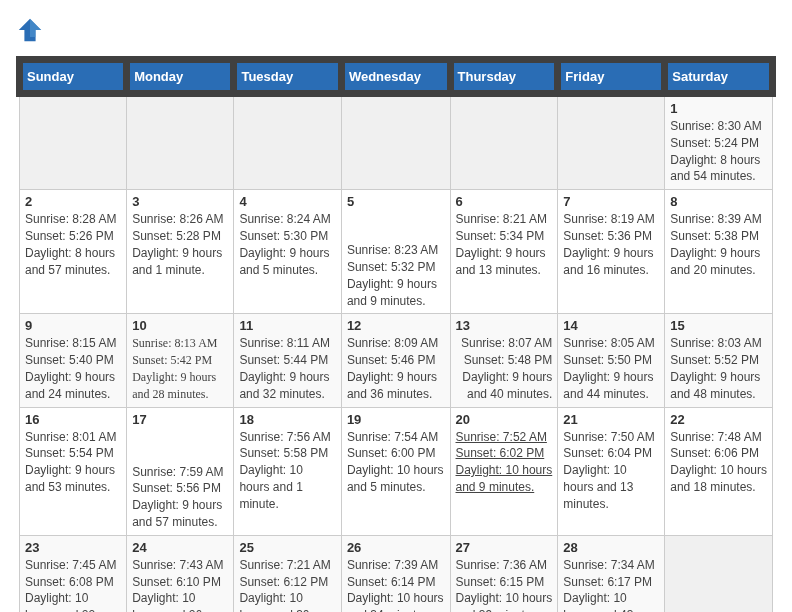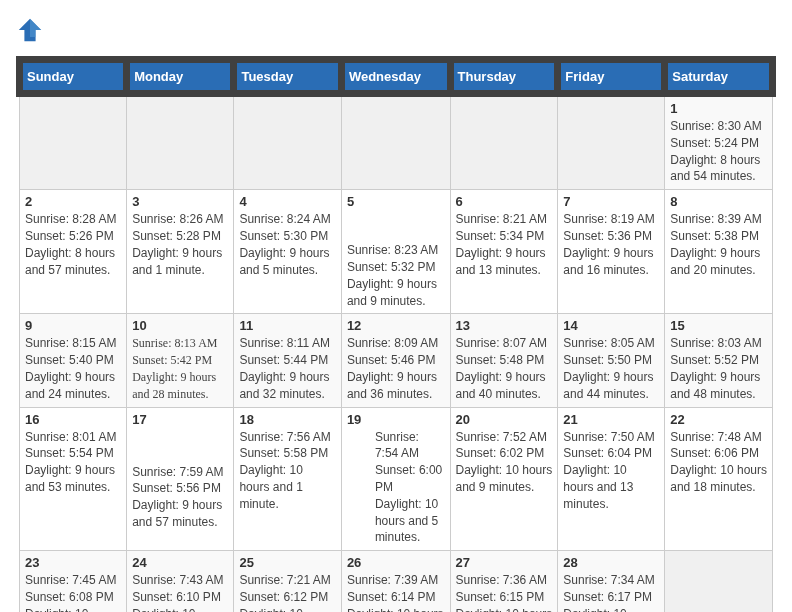--- a/index.html
+++ b/index.html
@@ -201,21 +201,21 @@
 Daylight: 9 hours and 32 minutes.</div>
         </td>
         <td>
           <div class="day-number">12</div>
           <div class="day-detail" style="white-space: pre-line;">Sunrise: 8:09 AM
 Sunset: 5:46 PM
 Daylight: 9 hours and 36 minutes.</div>
         </td>
         <td>
           <div class="day-number">13</div>
-          <div class="day-detail" style="white-space: pre-line;">Sunrise: 8:07 AM
+          <div class="day-detail" style="white-space: pre-line; text-align: right;">Sunrise: 8:07 AM
 Sunset: 5:48 PM
 Daylight: 9 hours and 40 minutes.</div>
         </td>
         <td>
           <div class="day-number">14</div>
           <div class="day-detail" style="white-space: pre-line;">Sunrise: 8:05 AM
 Sunset: 5:50 PM
 Daylight: 9 hours and 44 minutes.</div>
         </td>
         <td>
@@ -239,27 +239,27 @@
 Daylight: 9 hours and 57 minutes.</div>
         </td>
         <td>
           <div class="day-number">18</div>
           <div class="day-detail" style="white-space: pre-line;">Sunrise: 7:56 AM
 Sunset: 5:58 PM
 Daylight: 10 hours and 1 minute.</div>
         </td>
         <td>
           <div class="day-number">19</div>
-          <div class="day-detail" style="white-space: pre-line; margin-left: 28px;">Sunrise: 7:54 AM
+          <div class="day-detail" style="white-space: pre-line;">Sunrise: 7:54 AM
 Sunset: 6:00 PM
 Daylight: 10 hours and 5 minutes.</div>
         </td>
         <td>
           <div class="day-number">20</div>
-          <div class="day-detail" style="white-space: pre-line;">Sunrise: 7:52 AM
+          <div class="day-detail" style="white-space: pre-line; text-decoration: underline;">Sunrise: 7:52 AM
 Sunset: 6:02 PM
 Daylight: 10 hours and 9 minutes.</div>
         </td>
         <td>
           <div class="day-number">21</div>
           <div class="day-detail" style="white-space: pre-line;">Sunrise: 7:50 AM
 Sunset: 6:04 PM
 Daylight: 10 hours and 13 minutes.</div>
         </td>
         <td>

